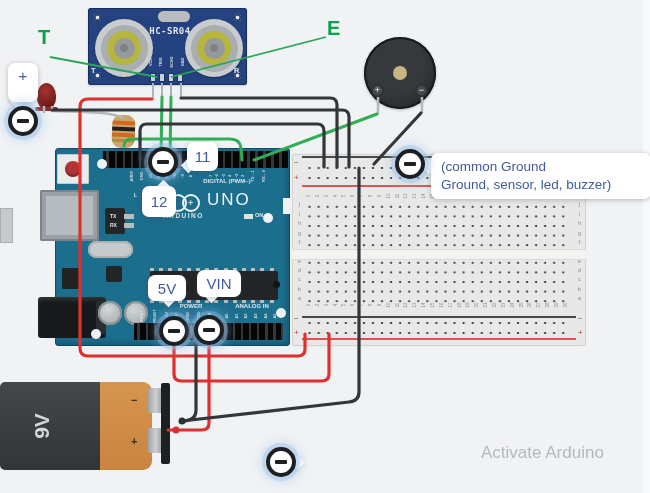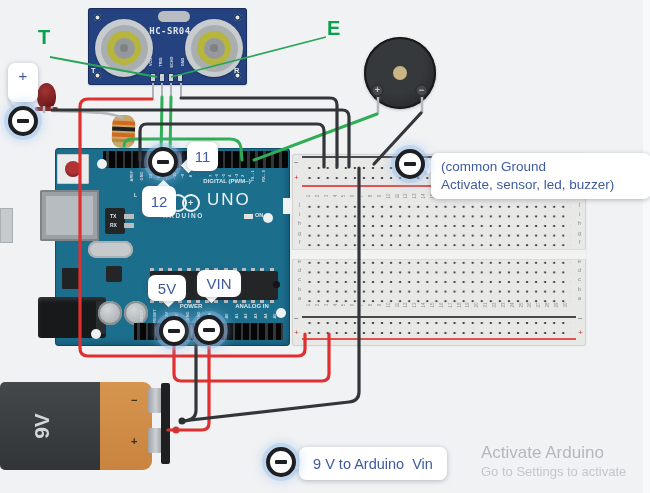--- a/index.html
+++ b/index.html
@@ -443,24 +443,22 @@
   <div class="abs tail" style="left:163px;top:294px;"></div>
   <div class="abs callout" style="left:148px;top:275px;width:38px;height:26px;font-size:15px;">5V</div>
 
   <div class="abs tail" style="left:206px;top:290px;"></div>
   <div class="abs callout" style="left:197px;top:270px;width:44px;height:27px;font-size:15px;">VIN</div>
 
   <div class="abs tail" style="left:423px;top:161px;"></div>
   <div class="abs callout" style="left:431px;top:153px;width:220px;height:46px;font-size:13.5px;line-height:1.35;justify-content:flex-start;padding:4px 10px;box-sizing:border-box;">
     <div>
       <div>(common Ground</div>
-      <div>Activate, sensor, led, buzzer)</div>
+      <div>Ground, sensor, led, buzzer)</div>
     </div>
   </div>
 
   <div class="abs tail" style="left:292px;top:457px;"></div>
-  <div class="abs callout" style="left:299px;top:447px;width:148px;height:33px;font-size:14.5px;white-space:pre;">9 V to Arduino  Vin</div>
 
   <div class="abs wm1" style="left:481px;top:443px;">Activate Arduino</div>
-  <div class="abs wm2" style="left:481px;top:464px;">Go to Settings to activate</div>
 
   <div class="abs" style="left:643px;top:0;width:7px;height:493px;background:#f8f9fa;"></div>
 </div>
 
 </body></html>

